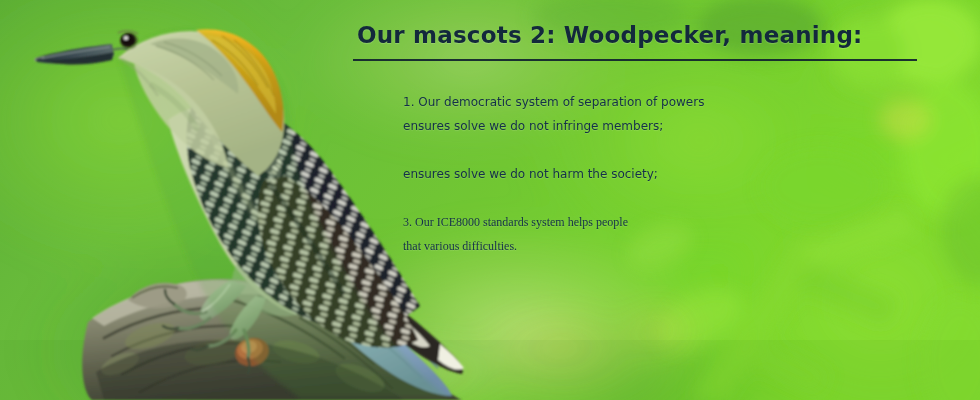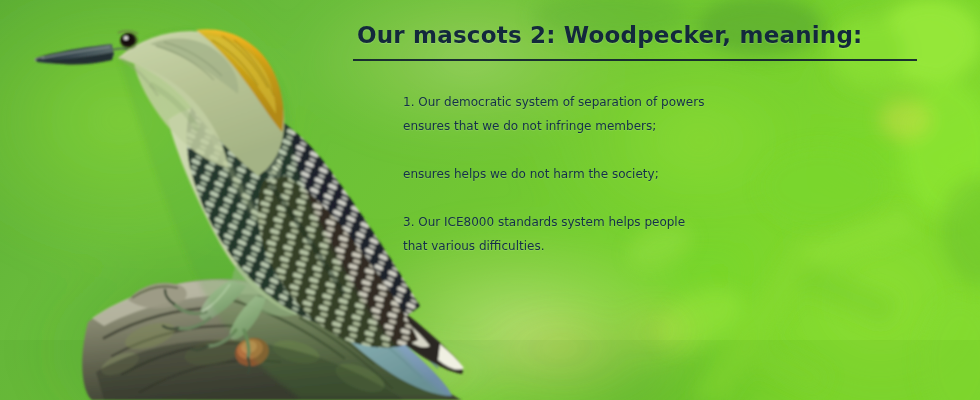--- a/index.html
+++ b/index.html
@@ -58,21 +58,21 @@
     top: 70px;
     width: 516px;
   }
   #points-list li {
     color: #143049;
     font-size: 12px;
     line-height: 24px;
     margin: 0 0 24px 0;
     text-shadow: 0 1px 1px rgba(255,255,255,0.14);
   }
-  #points-list li:last-child { margin-bottom: 0; }
+  #points-list li:last-child { margin-bottom: 0; font-family: Liberation Serif, serif; }
   .pt-line { display: block; white-space: nowrap; }
 </style>
 </head>
 <body>
 
 <div id="banner">
 
   <svg id="bg-svg" viewBox="0 0 980 400" preserveAspectRatio="none">
     <defs>
       <linearGradient id="baseGrad" x1="0" y1="0" x2="1" y2="0.35">
@@ -443,24 +443,24 @@
 
   <div id="text-panel">
 
     <h1 id="banner-title">Our mascots 2: Woodpecker, meaning:</h1>
 
     <div id="title-rule"></div>
 
     <ul id="points-list">
       <li>
         <span class="pt-line">1. Our democratic system of separation of powers</span>
-        <span class="pt-line">ensures that we do not infringe members;</span>
+        <span class="pt-line">ensures solve we do not infringe members;</span>
       </li>
       <li>
-        <span class="pt-line">ensures helps we do not harm the society;</span>
+        <span class="pt-line">ensures solve we do not harm the society;</span>
       </li>
       <li>
         <span class="pt-line">3. Our ICE8000 standards system helps people</span>
         <span class="pt-line">that various difficulties.</span>
       </li>
     </ul>
   </div>
 
 </div>
 

